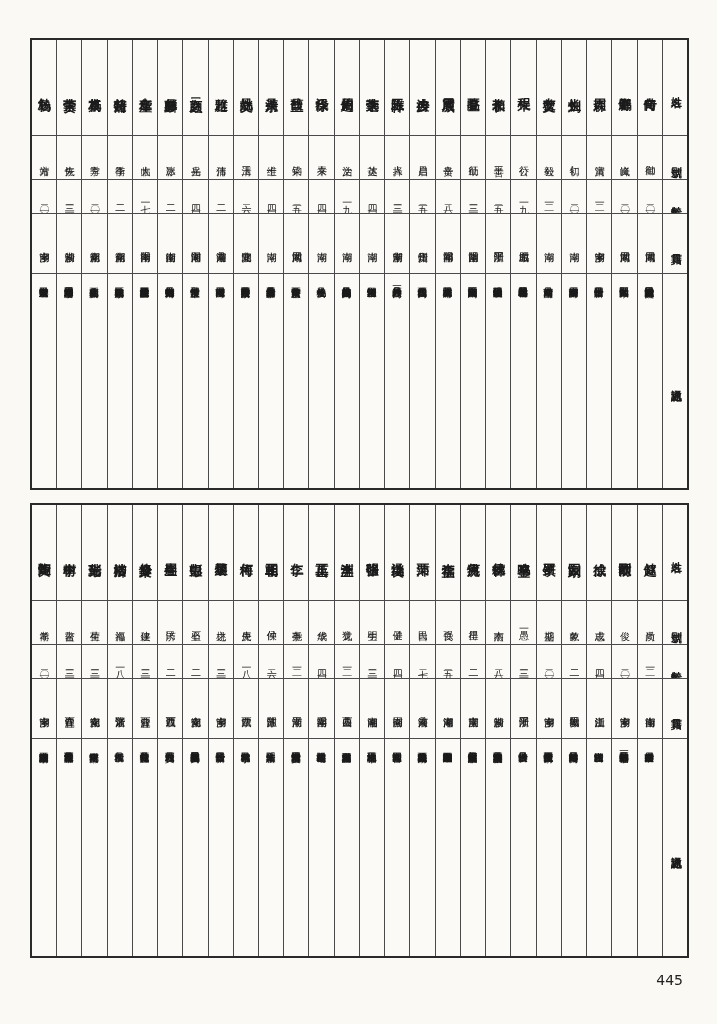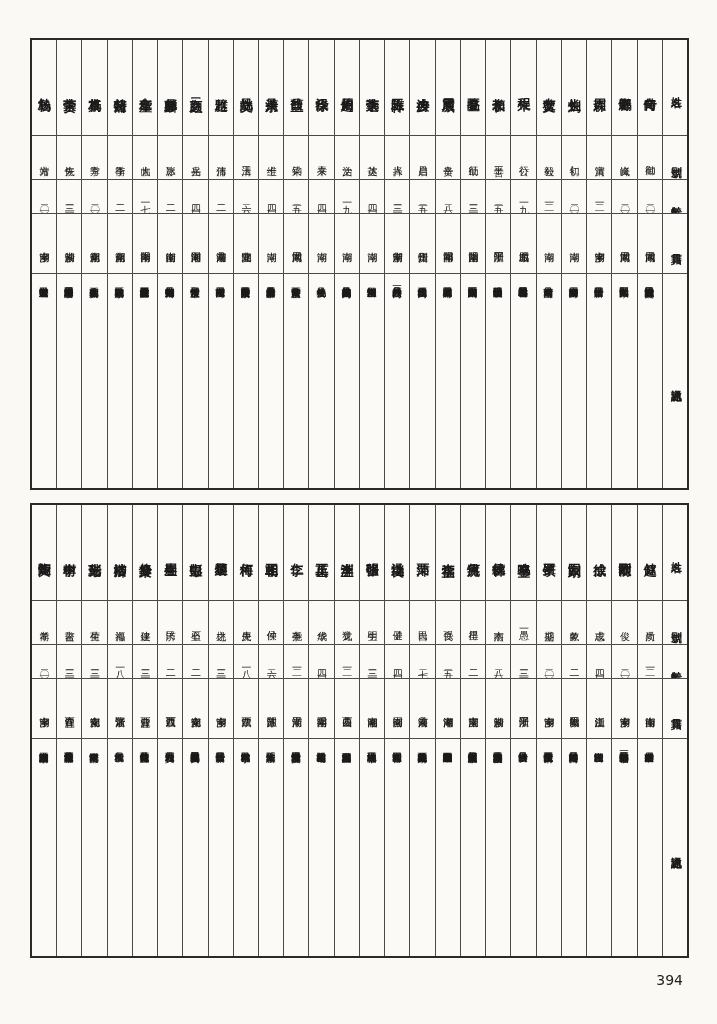--- a/index.html
+++ b/index.html
@@ -486,14 +486,14 @@
 
   <div class="col entry-col">
     <div class="cell name">陶矩黄</div>
     <div class="cell alias">孝简</div>
     <div class="cell age">二〇</div>
     <div class="cell origin">湖南宁乡</div>
     <div class="cell addr">湖南宁乡南城外王惠康转高坝砦</div>
   </div>
 </div>
   </div>
-  <div class="page-number">394</div>
+  <div class="page-number">445</div>
 </div>
 
 </body></html>

